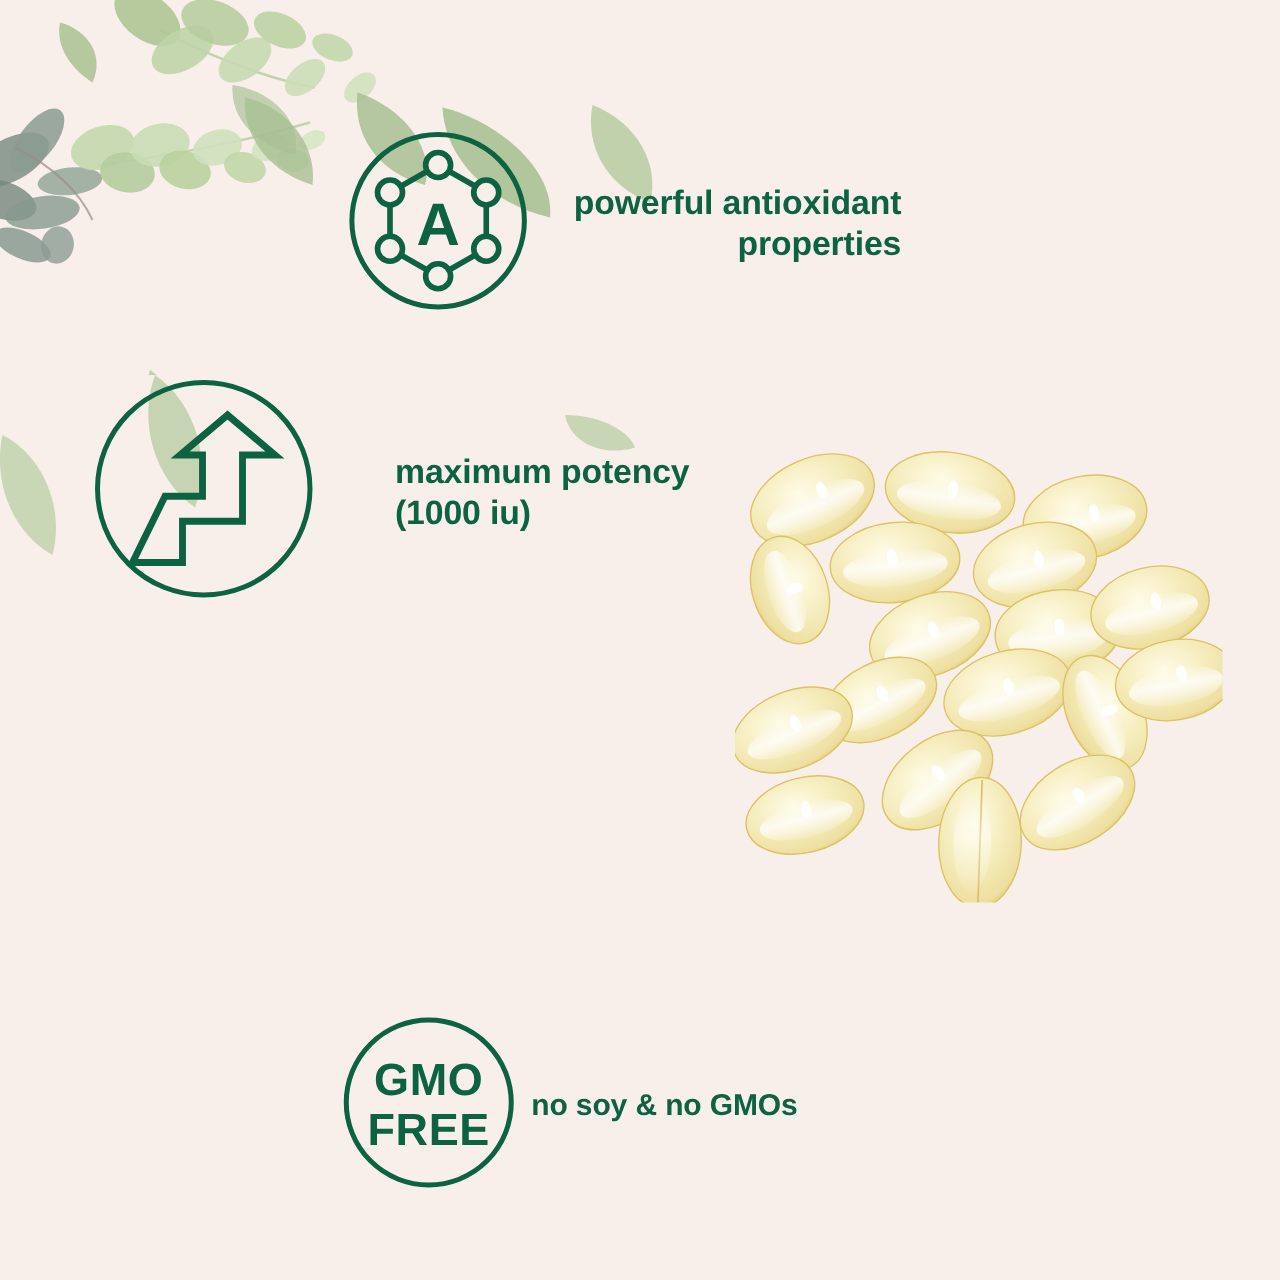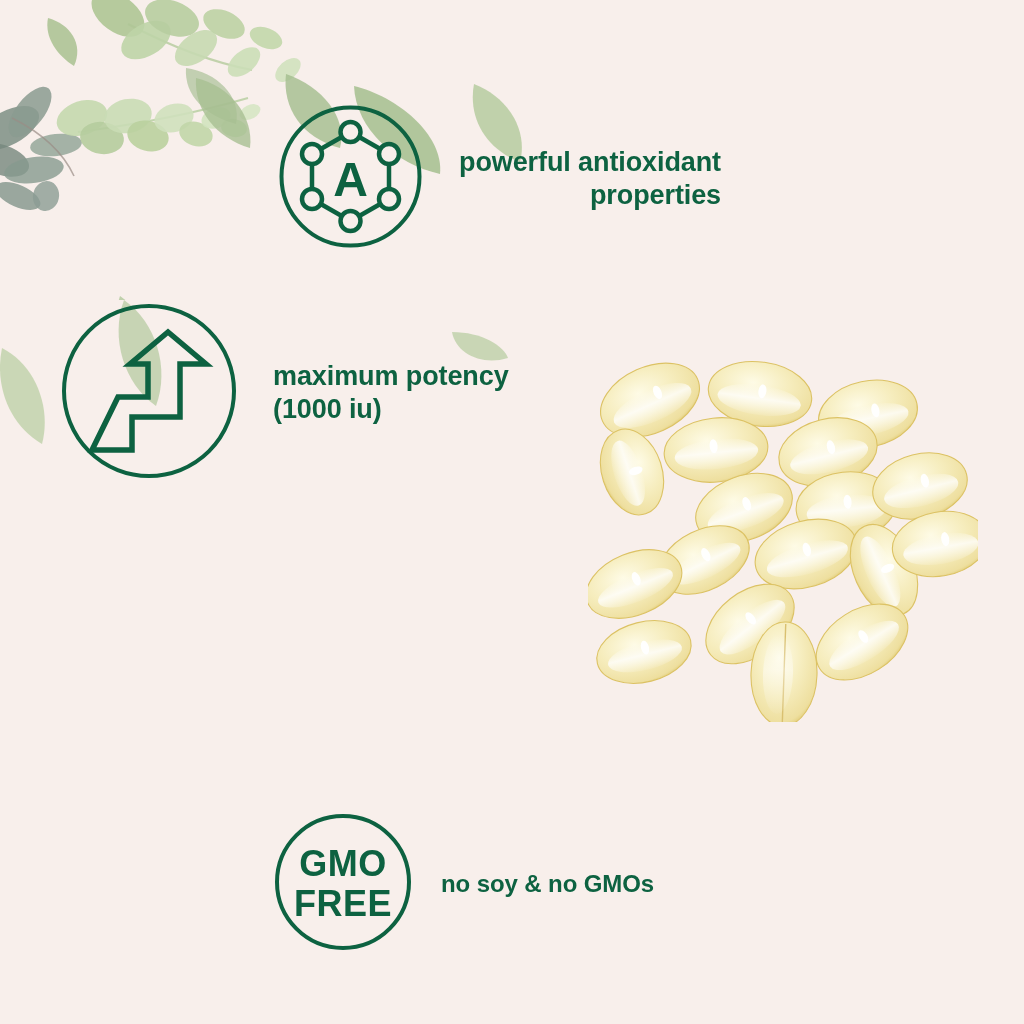--- a/index.html
+++ b/index.html
@@ -48,28 +48,28 @@
     color: #0d6241;
     font-weight: bold;
     line-height: 1.22;
     letter-spacing: -0.1px;
     white-space: pre-line;
   }
 
   .f1 { left: 278px; top: 104px; }
   .f1 .feature-text { margin-left: 36px; font-size: 27px; text-align: right; }
 
-  .f2 { left: 60px; top: 302px; }
+  .f2 { left: 74px; top: 302px; gap: 29px; }
   .f2 .feature-text { margin-left: 35px; font-size: 27px; }
 
   .f3 { left: 74px; top: 580px; }
   .f3 .feature-text { margin-left: 35px; font-size: 27px; }
 
   .f4 { left: 273px; top: 812px; }
-  .f4 .feature-text { margin-left: 28px; font-size: 24px; }
+  .f4 .feature-text { margin-left: 12px; font-size: 24px; }
 
   .gmo-text {
     font-family: "Liberation Sans", sans-serif;
     font-weight: bold;
     fill: #0d6241;
   }
 </style>
 </head>
 <body>
 

